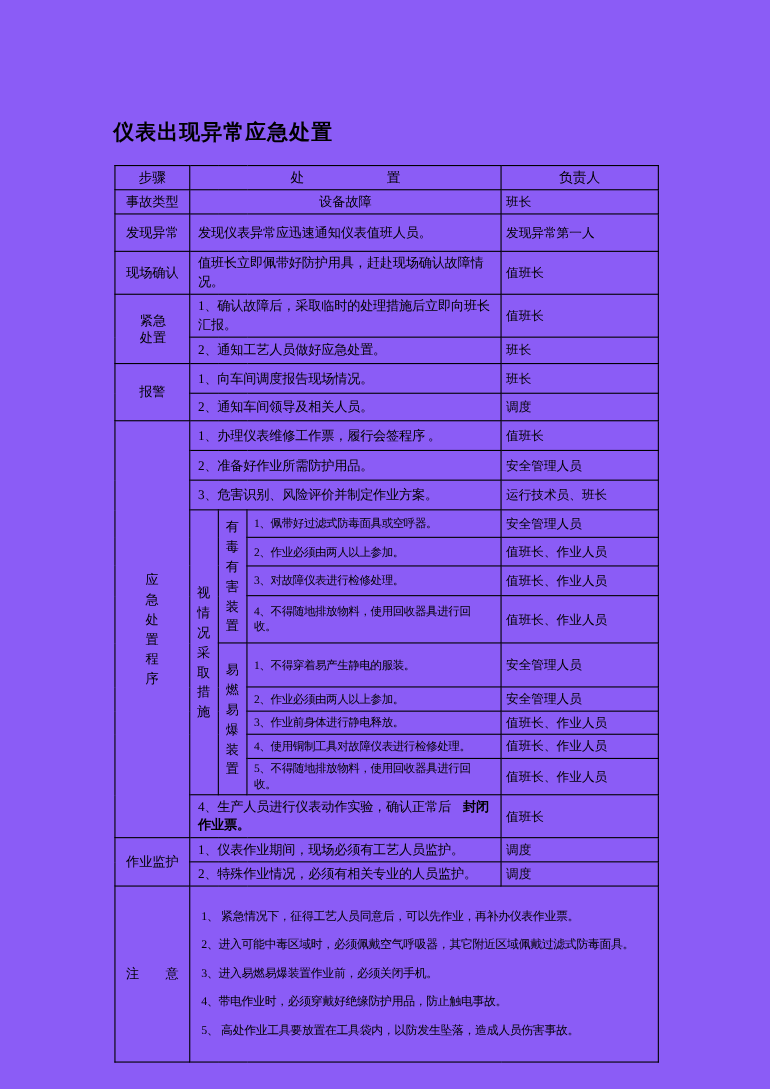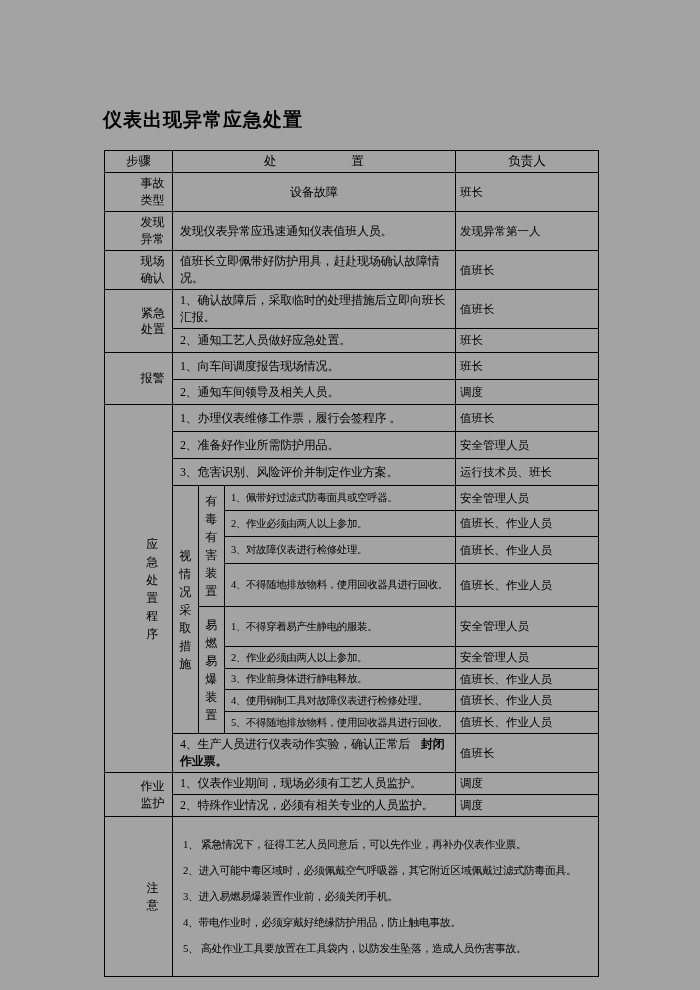--- a/index.html
+++ b/index.html
@@ -1,27 +1,27 @@
 <!DOCTYPE html>
 <html><head>
 <meta charset="utf-8">
 <style>
   * { margin:0; padding:0; box-sizing:border-box; }
   html,body { background:#ffffff; }
   body { font-family:"Liberation Serif","DejaVu Serif",serif; color:#000; }
-  .page { position:relative; width:700px; height:990px; background:#a3a3a3; overflow:hidden; }
+  .page { position:relative; width:700px; height:990px; background:#8b5cf6; overflow:hidden; }
   .title { position:absolute; left:103px; top:107px; font-size:19px; font-weight:bold; letter-spacing:1px; }
   table.doc { position:absolute; left:104px; top:150px; width:494px; border-collapse:collapse; table-layout:fixed; }
   td { border:1px solid #000; font-size:12px; vertical-align:middle; padding:2px 4px; word-break:break-all; }
   .c { text-align:center;font-family:Liberation Mono, monospace; }
-  .step { text-align:center;padding-left:32px; }
+  .step { text-align:center; }
   .resp { text-align:left; font-size:11.5px; }
   .hdr { font-size:12.5px; }
   .act { text-align:left; padding-left:7px; font-size:12px; letter-spacing:-0.2px; }
-  .act-sm { text-align:left; padding-left:6px; padding-right:1px; font-size:10.5px; letter-spacing:-0.4px; }
+  .act-sm { text-align:left; padding-left:6px; padding-right:12px; font-size:10.5px; letter-spacing:-0.4px; }
   .vtext { display:block; width:1.05em; margin:4px auto; word-break:break-all; line-height:1.5; text-align:left; font-size:12px; }
   .wrap2 { display:inline-block; width:2.1em; word-break:break-all; text-align:right; line-height:1.35; }
   .b { font-weight:bold;padding-left:11px; }
   .notes-cell { vertical-align:middle; padding:6px 4px; }
   .note-line { font-size:10.8px; letter-spacing:-0.3px; margin:13px 0 13px 6px; line-height:1.2; }
 </style>
 </head>
 <body>
 
 <div class="page">

